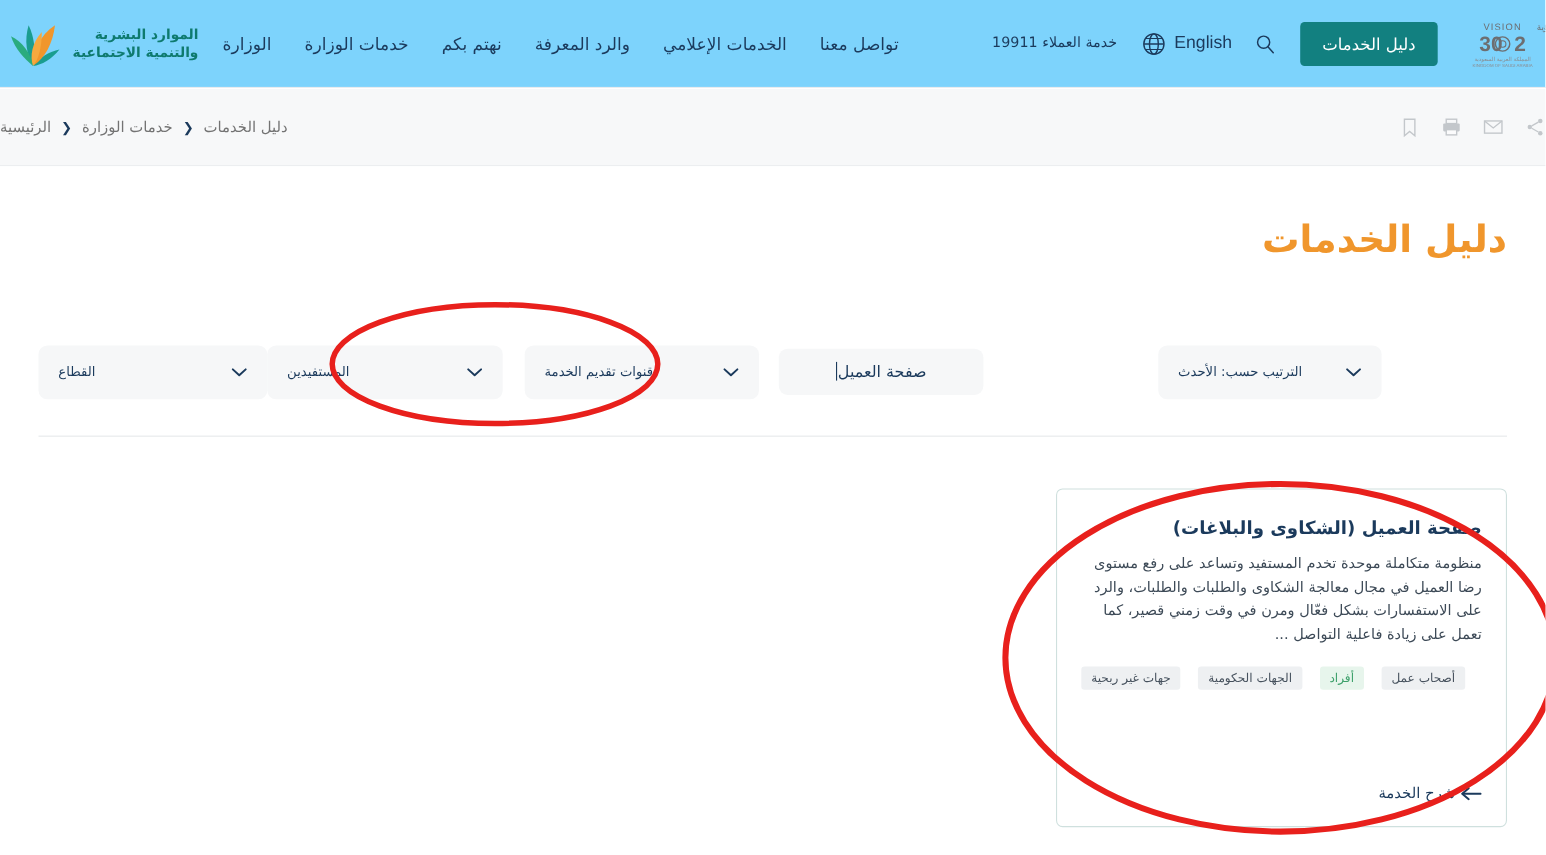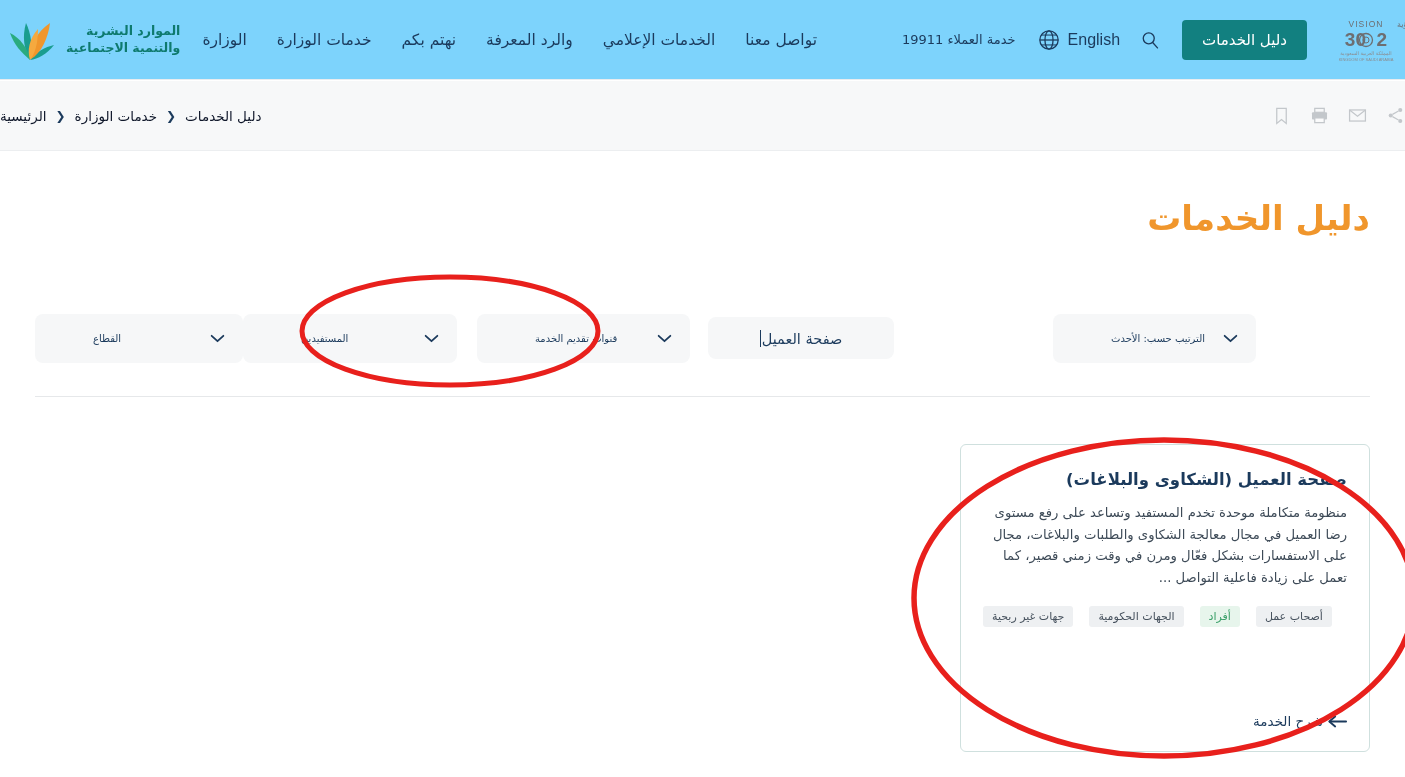--- a/index.html
+++ b/index.html
@@ -62,21 +62,21 @@
     position: absolute; top: 81px; left: 0;
     width: 1405px; height: 70px;
     background: #f7f8f9;
     display: flex; flex-direction: row-reverse; align-items: center;
     border-bottom: 1px solid #eceef0;
   }
   .crumbs {
     margin-right: 35px;
     display: flex; flex-direction: row-reverse; align-items: center; gap: 9px;
   }
-  .crumb { color: #0f172a; font-size: 13.5px; white-space: nowrap; cursor: pointer; }
+  .crumb { color: #737373; font-size: 13.5px; white-space: nowrap; cursor: pointer; }
   .crumb.last { cursor: default; }
   .crumb-sep { color: #1b3a5c; font-size: 12px; }
   .tools-spacer { flex: 1 1 auto; }
   .tools {
     margin-left: 28px; display: flex; flex-direction: row-reverse;
     align-items: center; gap: 19px;
   }
   .tool-icon { width: 19px; height: 19px; cursor: pointer; opacity: .55; }
 
   
@@ -93,21 +93,21 @@
     display: flex; flex-direction: row-reverse; align-items: center;
   }
   .dropdown {
     background: #f6f7f8; border-radius: 8px; height: 49px;
     display: flex; flex-direction: row-reverse; align-items: center;
     justify-content: space-between; padding: 0 18px; cursor: pointer;
   }
   .dd-1 { width: 208px; }
   .dd-2 { width: 214px; margin-right: 20px; }
   .dd-3 { width: 213px; margin-right: 18px; }
-  .dd-label { color: #1b3a5c; font-size: 10px; white-space: nowrap; margin-left: 40px; }
+  .dd-label { color: #1b3a5c; font-size: 12px; white-space: nowrap; }
   .chev { width: 15px; height: 9px; }
   .searchbox {
     background: #f6f7f8; border-radius: 8px; height: 42px;
     width: 186px; margin-right: 159px;
     display: flex; flex-direction: row-reverse; align-items: center;
     justify-content: flex-start; padding: 0 16px; cursor: text;
   }
   .search-val {
     color: #1b3a5c; font-size: 14.5px; white-space: nowrap;
     width: 100%; text-align: center; position: relative;
@@ -300,21 +300,21 @@
       <svg class="chev" viewBox="0 0 16 10">
         <path d="M1.5 2 L8 8 L14.5 2" fill="none" stroke="#1b3a5c" stroke-width="2" stroke-linecap="round" stroke-linejoin="round"></path>
       </svg>
     </div>
   </div>
 
   <div class="divider"></div>
 
   <div class="card">
     <div class="card-title">صفحة العميل (الشكاوى والبلاغات)</div>
-    <div class="card-desc">منظومة متكاملة موحدة تخدم المستفيد وتساعد على رفع مستوى رضا العميل في مجال معالجة الشكاوى والطلبات والبلاغات، مجال على الاستفسارات بشكل فعّال ومرن في وقت زمني قصير، كما تعمل على زيادة فاعلية التواصل ...</div>
+    <div class="card-desc">منظومة متكاملة موحدة تخدم المستفيد وتساعد على رفع مستوى رضا العميل في مجال معالجة الشكاوى والطلبات والطلبات، والرد على الاستفسارات بشكل فعّال ومرن في وقت زمني قصير، كما تعمل على زيادة فاعلية التواصل ...</div>
 
     <div class="tags">
       <span class="tag">جهات غير ربحية</span>
       <span class="tag">الجهات الحكومية</span>
       <span class="tag green">أفراد</span>
       <span class="tag">أصحاب عمل</span>
     </div>
 
 
     <div class="card-link">

